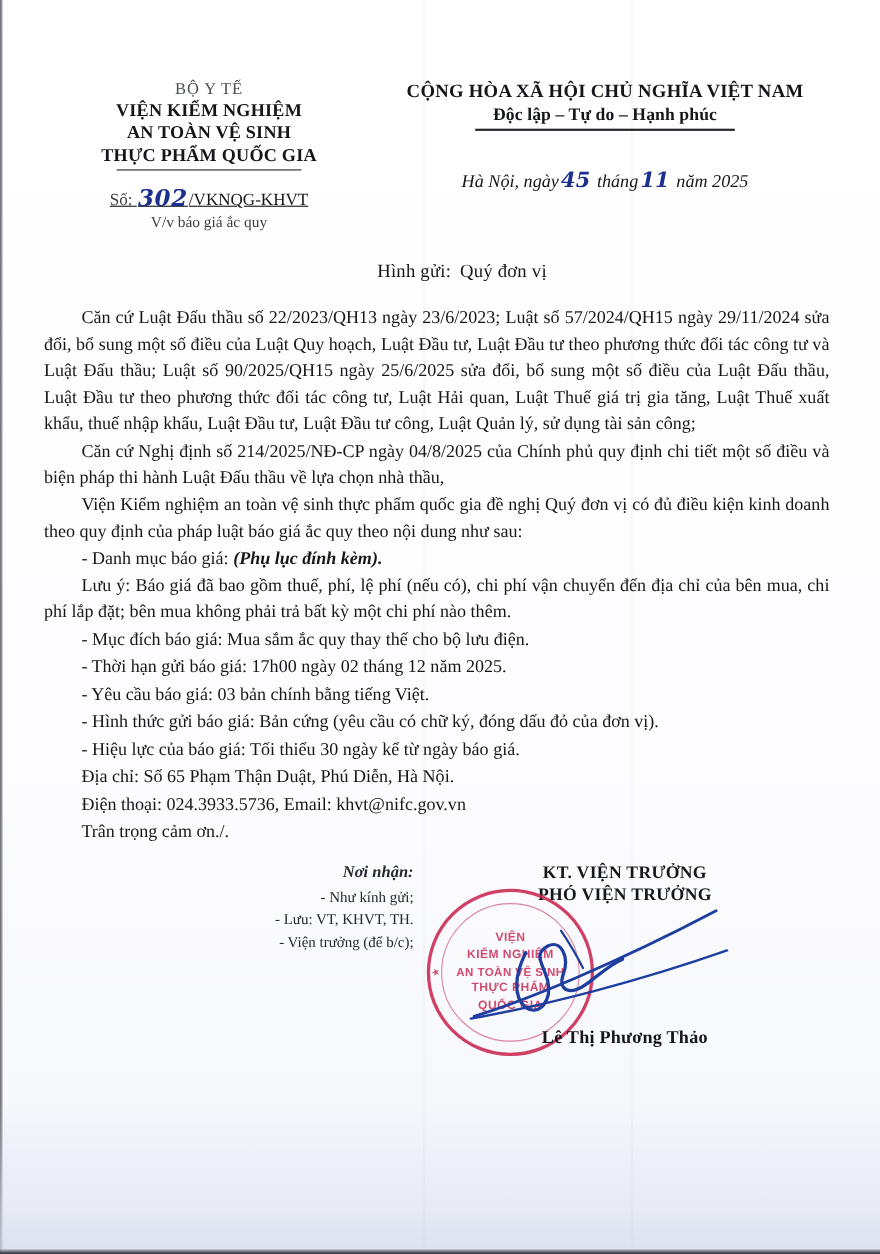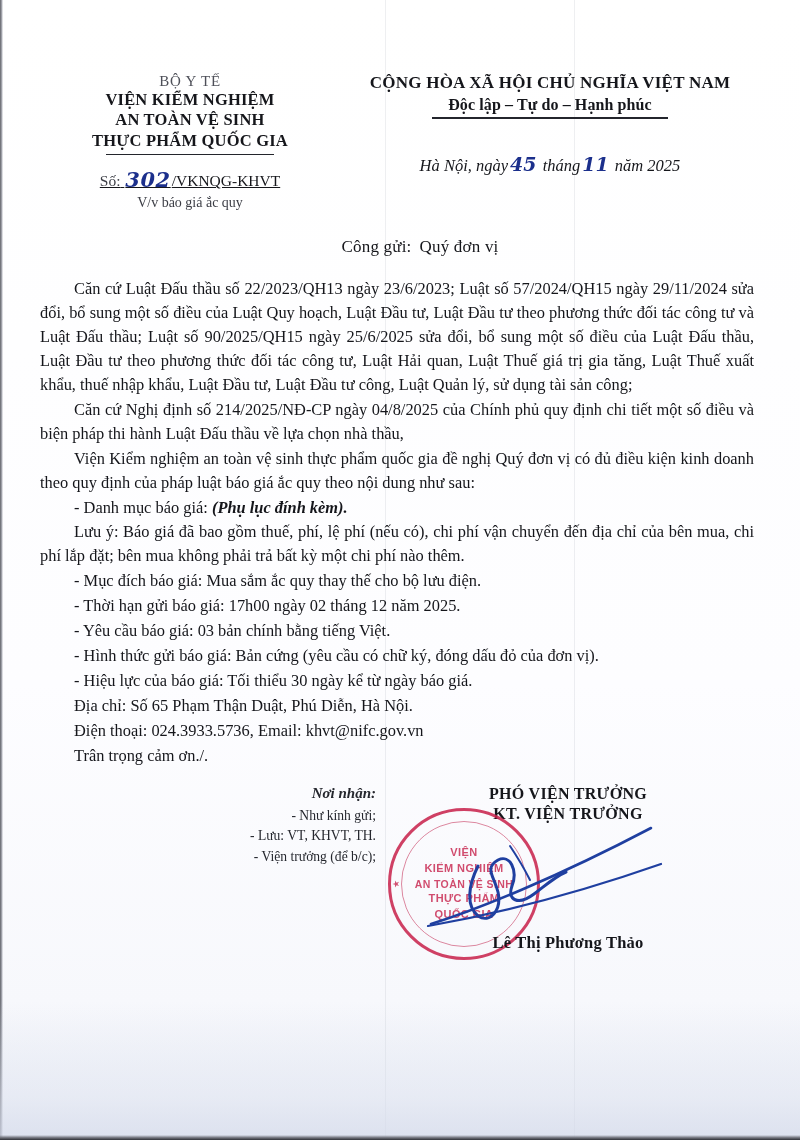--- a/index.html
+++ b/index.html
@@ -319,21 +319,21 @@
 
         <div class="place-date">
           <span>Hà Nội, ngày</span><span class="hw-date">45</span>
           <span>tháng</span><span class="hw-date">11</span>
           <span>năm 2025</span>
         </div>
       </div>
     </div>
 
     <div class="recipient">
-      <span>Công gửi:</span><span class="gap"></span><span>Quý đơn vị</span>
+      <span>Hình gửi:</span><span class="gap"></span><span>Quý đơn vị</span>
     </div>
 
     <div class="body">
       <p>Căn cứ Luật Đấu thầu số 22/2023/QH13 ngày 23/6/2023; Luật số 57/2024/QH15 ngày 29/11/2024 sửa đổi, bổ sung một số điều của Luật Quy hoạch, Luật Đầu tư, Luật Đầu tư theo phương thức đối tác công tư và Luật Đấu thầu; Luật số 90/2025/QH15 ngày 25/6/2025 sửa đổi, bổ sung một số điều của Luật Đấu thầu, Luật Đầu tư theo phương thức đối tác công tư, Luật Hải quan, Luật Thuế giá trị gia tăng, Luật Thuế xuất khẩu, thuế nhập khẩu, Luật Đầu tư, Luật Đầu tư công, Luật Quản lý, sử dụng tài sản công;</p>
       <p>Căn cứ Nghị định số 214/2025/NĐ-CP ngày 04/8/2025 của Chính phủ quy định chi tiết một số điều và biện pháp thi hành Luật Đấu thầu về lựa chọn nhà thầu,</p>
       <p>Viện Kiểm nghiệm an toàn vệ sinh thực phẩm quốc gia đề nghị Quý đơn vị có đủ điều kiện kinh doanh theo quy định của pháp luật báo giá ắc quy theo nội dung như sau:</p>
 
       <p class="dash">
         <span>- Danh mục báo giá:</span>
         <span class="ital">(Phụ lục đính kèm).</span>
@@ -353,22 +353,22 @@
     <div class="footer">
 
       <div class="recv">
         <div class="ttl">Nơi nhận:</div>
         <div>- Như kính gửi;</div>
         <div>- Lưu: VT, KHVT, TH.</div>
         <div>- Viện trưởng (để b/c);</div>
       </div>
 
       <div class="sign">
+        <div class="role">KT. VIỆN TRƯỞNG</div>
         <div class="role">PHÓ VIỆN TRƯỞNG</div>
-        <div class="role">KT. VIỆN TRƯỞNG</div>
 
         <div class="seal">
           <div class="ring-outer"></div>
           <div class="ring-inner"></div>
           <div class="seal-star">★</div>
           <div class="seal-text">
             <span class="l1">VIỆN</span>
             <span class="l2">KIỂM NGHIỆM</span>
             <span class="l3">AN TOÀN VỆ SINH</span>
             <span class="l4">THỰC PHẨM</span>

